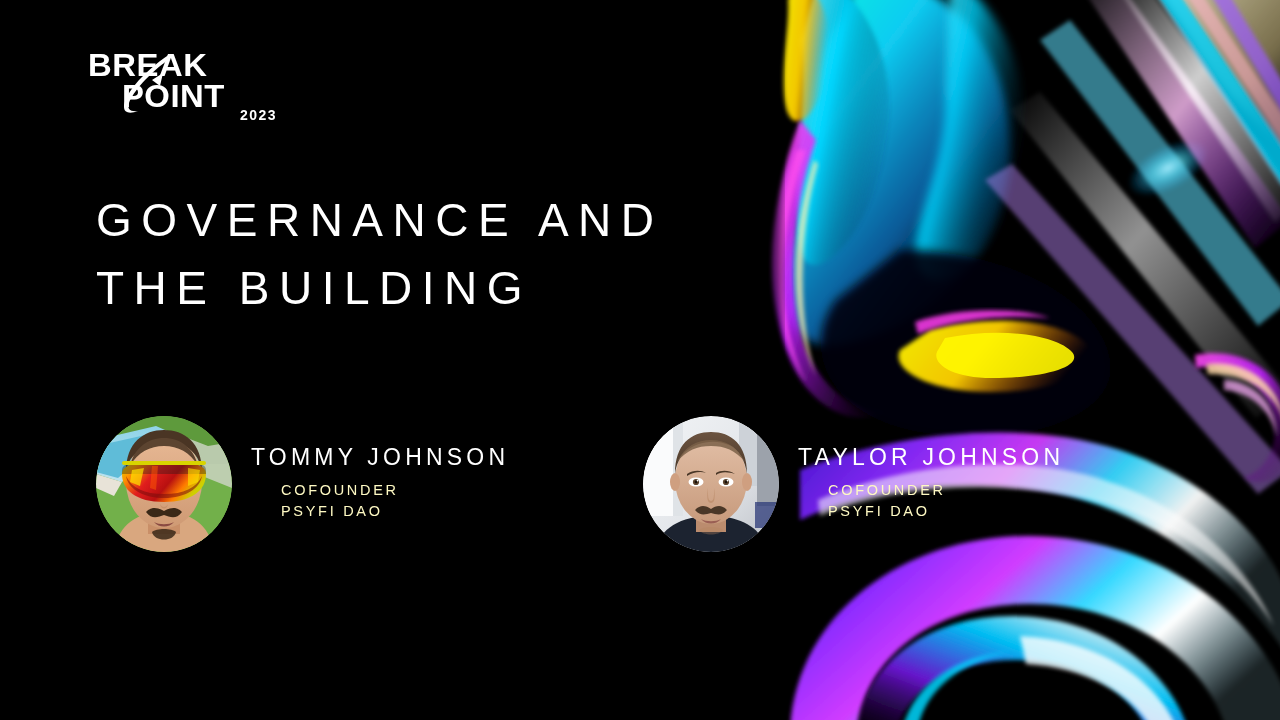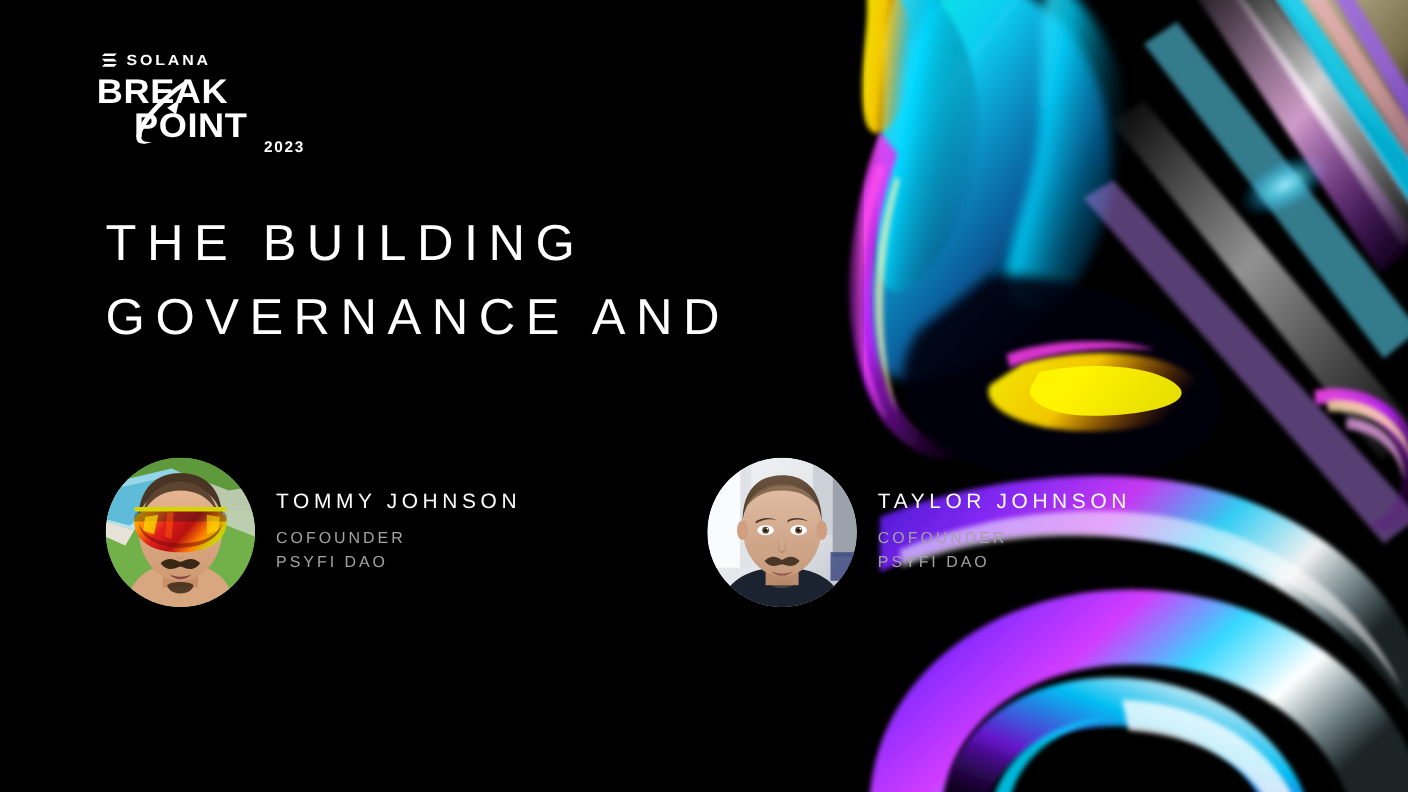--- a/index.html
+++ b/index.html
@@ -62,37 +62,38 @@
   .avatar {
     width:136px; height:136px; border-radius:50%;
     overflow:hidden; flex:0 0 auto; position:relative;
     background:#111;
   }
   .avatar svg { display:block; width:136px; height:136px; }
 
   .meta { margin-left:19px; padding-bottom:4px; }
   .sp-name {
     color:#ffffff;
-    font-size:19px;
+    font-size:23px;
     font-weight:400;
     letter-spacing:4.2px;
     line-height:28px;
     text-transform:uppercase;
     white-space:nowrap;
     font-family:"Liberation Sans", sans-serif;
   }
   .sp-role, .sp-org {
-    color:#a3a3a3;
+    color:#fef9c3;
     font-size:14.5px;
     font-weight:400;
     letter-spacing:2.7px;
     line-height:21px;
     text-transform:uppercase;
     white-space:nowrap;
     font-family:"Liberation Sans", sans-serif;
+    margin-left:30px;
   }
   .sp-role { margin-top:9px; }
 </style>
 </head>
 <body>
 
 <div class="slide">
 
   <div class="art">
     <svg viewBox="0 0 1280 720" xmlns="http://www.w3.org/2000/svg" preserveAspectRatio="none">
@@ -237,30 +238,20 @@
                  C1268,470 1282,440 1272,410 C1260,378 1226,362 1196,368 Z" fill="url(#gMagenta)" filter="url(#blurS)" opacity="0.9"></path>
         <path d="M1206,364 C1254,358 1284,392 1286,432 C1282,398 1252,372 1208,374 Z" fill="#ffd9a8" filter="url(#blurS)" opacity="0.85"></path>
         <path d="M1224,380 C1258,382 1278,408 1276,436 C1272,412 1252,392 1224,390 Z" fill="#ffb0ff" filter="url(#blurS)" opacity="0.7"></path>
       </g>
 
       <rect x="756" y="0" width="26" height="720" fill="#000000" opacity="0.55" filter="url(#blurM)"></rect>
     </svg>
   </div>
 
   <div class="logo-block">
-    <div class="solana-row">
-      <span class="solana-mark">
-        <svg viewBox="0 0 15 14" xmlns="http://www.w3.org/2000/svg">
-          <path d="M3.0,0.6 H14.2 L11.9,3.0 H0.7 Z" fill="#ffffff"></path>
-          <path d="M0.7,5.4 H11.9 L14.2,7.8 H3.0 Z" fill="#ffffff"></path>
-          <path d="M3.0,10.2 H14.2 L11.9,12.6 H0.7 Z" fill="#ffffff"></path>
-        </svg>
-      </span>
-      <span class="solana-word">SOLANA</span>
-    </div>
 
     <div class="bp-wrap">
       <svg viewBox="0 0 200 72" xmlns="http://www.w3.org/2000/svg">
         <defs>
           <style>
             .bpw { fill:#ffffff; font-family:"Liberation Sans", sans-serif;
                    font-weight:700; font-size:31px; letter-spacing:0.5px; }
             .bpy { fill:#ffffff; font-family:"Liberation Sans", sans-serif;
                    font-weight:700; font-size:14px; letter-spacing:1.5px; }
           </style>
@@ -270,22 +261,22 @@
 
         <path d="M82,4 C52,24 36,46 36,57 C36,63 42,64 50,61
                  C42,62 39,59 41,53 C45,42 60,24 84,7 Z" fill="#ffffff"></path>
         <path d="M64,30 L75,23 L72,36 Z" fill="#ffffff"></path>
         <text class="bpy" x="152" y="70">2023</text>
       </svg>
     </div>
   </div>
 
   <h1 class="title">
+    <span class="tline">GOVERNANCE AND</span>
     <span class="tline">THE BUILDING</span>
-    <span class="tline">GOVERNANCE AND</span>
   </h1>
 
   <div class="speakers">
 
     <div class="speaker s1">
       <div class="avatar">
         <svg viewBox="0 0 136 136" xmlns="http://www.w3.org/2000/svg">
           <defs>
             <clipPath id="cir1">
                 <circle cx="68" cy="68" r="68"></circle>

